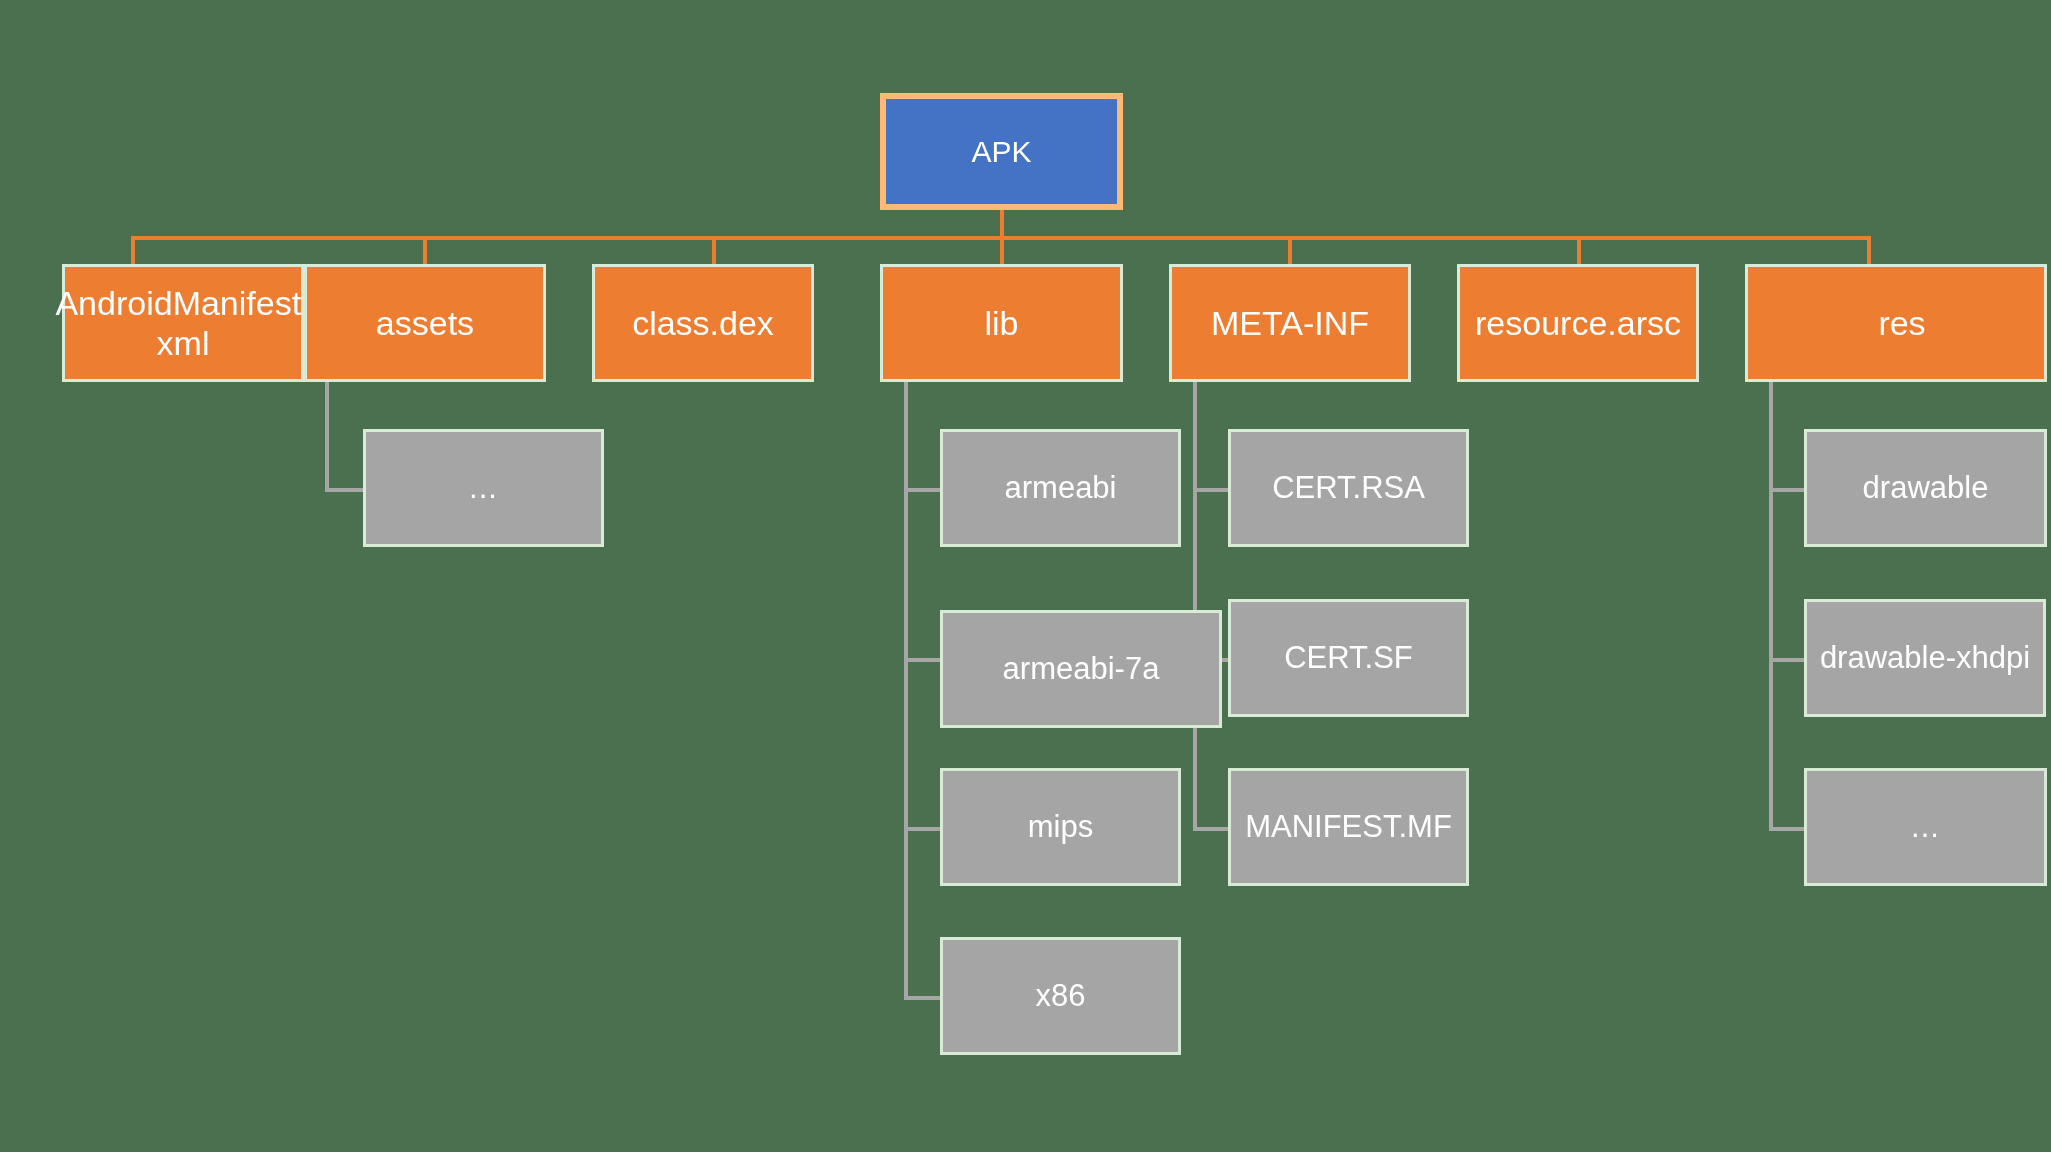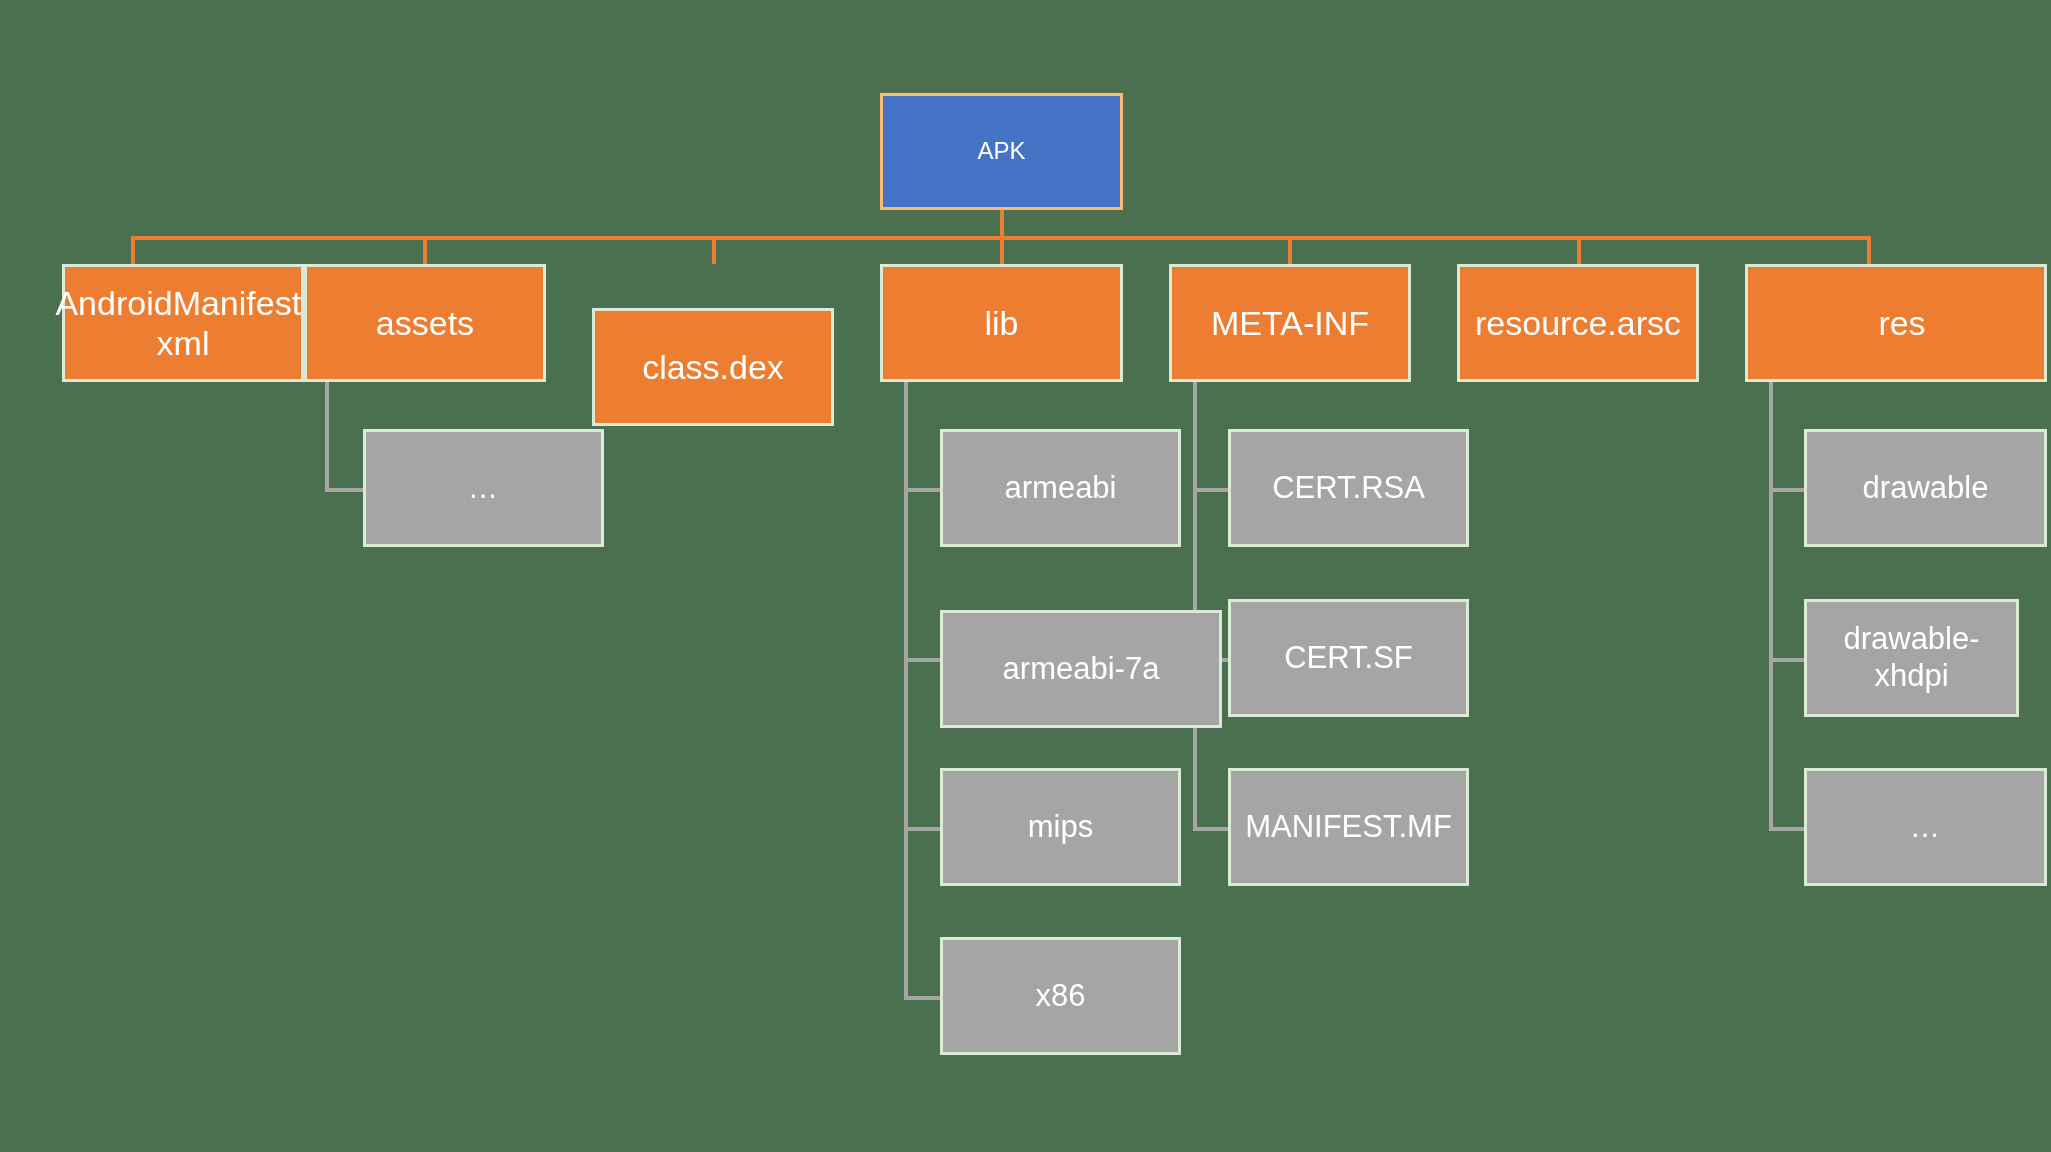--- a/index.html
+++ b/index.html
@@ -30,22 +30,22 @@
     line-height: 1.18;
     z-index: 3;
   }
   .node .label {
     display: block;
     padding: 0 6px;
     white-space: pre-line;
   }
   .node.root {
     background: #4472c4;
-    border: 3px solid #fdba74;
-    font-size: 24px;
+    border: 6px solid #fdba74;
+    font-size: 30px;
   }
   .node.level1 {
     background: #ed7d31;
     border: 3px solid #d9ead6;
     font-size: 34px;
   }
   .node.leaf {
     background: #a5a5a5;
     border: 3px solid #d9ead6;
     font-size: 31px;
@@ -102,21 +102,21 @@
     <span class="label">APK</span>
   </div>
 
   <div class="node level1" style="left:14px; top:264px; width:242px; height:118px;margin-left:48px;">
     <span class="label">AndroidManifest.
 xml</span>
   </div>
   <div class="node level1" style="left:304px; top:264px; width:242px; height:118px;">
     <span class="label">assets</span>
   </div>
-  <div class="node level1" style="left:592px; top:264px; width:242px; height:118px;margin-top:44px;">
+  <div class="node level1" style="left:592px; top:264px; width:222px; height:118px;">
     <span class="label">class.dex</span>
   </div>
   <div class="node level1" style="left:880px; top:264px; width:243px; height:118px;">
     <span class="label">lib</span>
   </div>
   <div class="node level1" style="left:1169px; top:264px; width:242px; height:118px;">
     <span class="label">META-INF</span>
   </div>
   <div class="node level1" style="left:1457px; top:264px; width:242px; height:118px;">
     <span class="label">resource.arsc</span>
@@ -148,20 +148,20 @@
   <div class="node leaf" style="left:1228px; top:599px; width:241px; height:118px;">
     <span class="label">CERT.SF</span>
   </div>
   <div class="node leaf" style="left:1228px; top:768px; width:241px; height:118px;">
     <span class="label">MANIFEST.MF</span>
   </div>
 
   <div class="node leaf" style="left:1804px; top:429px; width:243px; height:118px;">
     <span class="label">drawable</span>
   </div>
-  <div class="node leaf" style="left:1804px; top:599px; width:215px; height:118px;">
+  <div class="node leaf" style="left:1804px; top:599px; width:242px; height:118px;">
     <span class="label">drawable-xhdpi</span>
   </div>
   <div class="node leaf ellipsis" style="left:1804px; top:768px; width:243px; height:118px;">
     <span class="label">...</span>
   </div>
 
 </div>
 
 </body></html>

